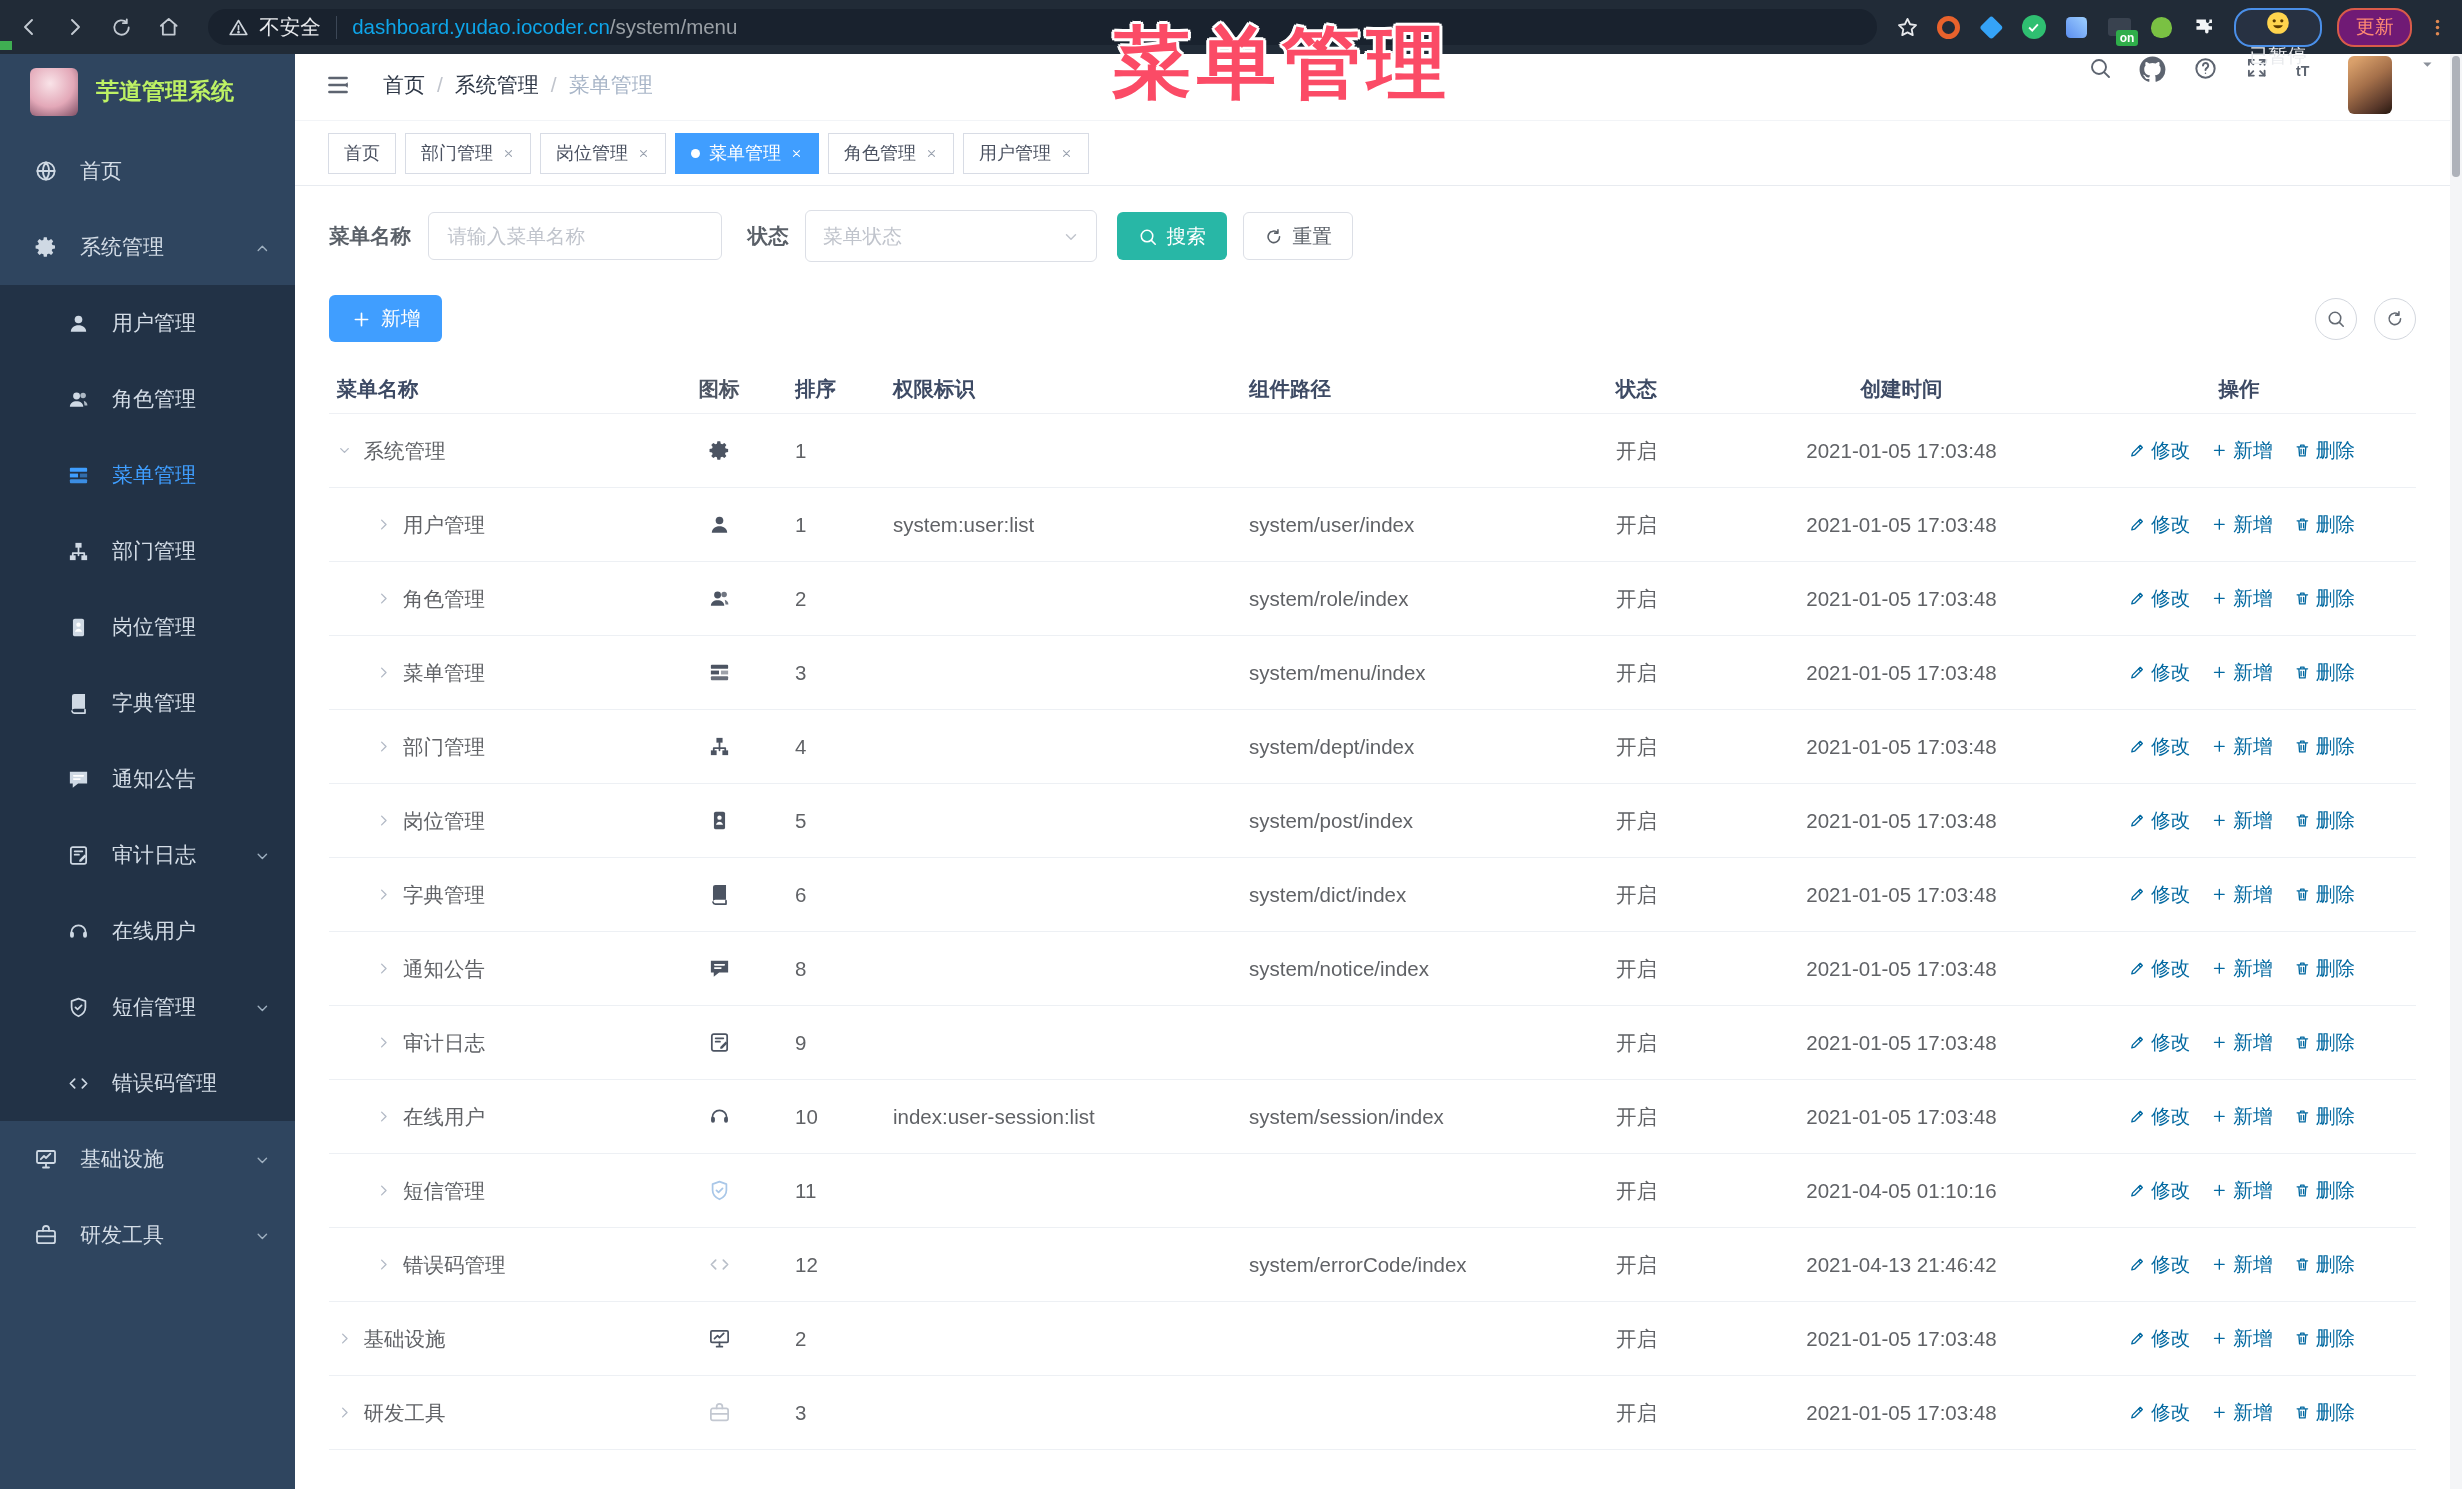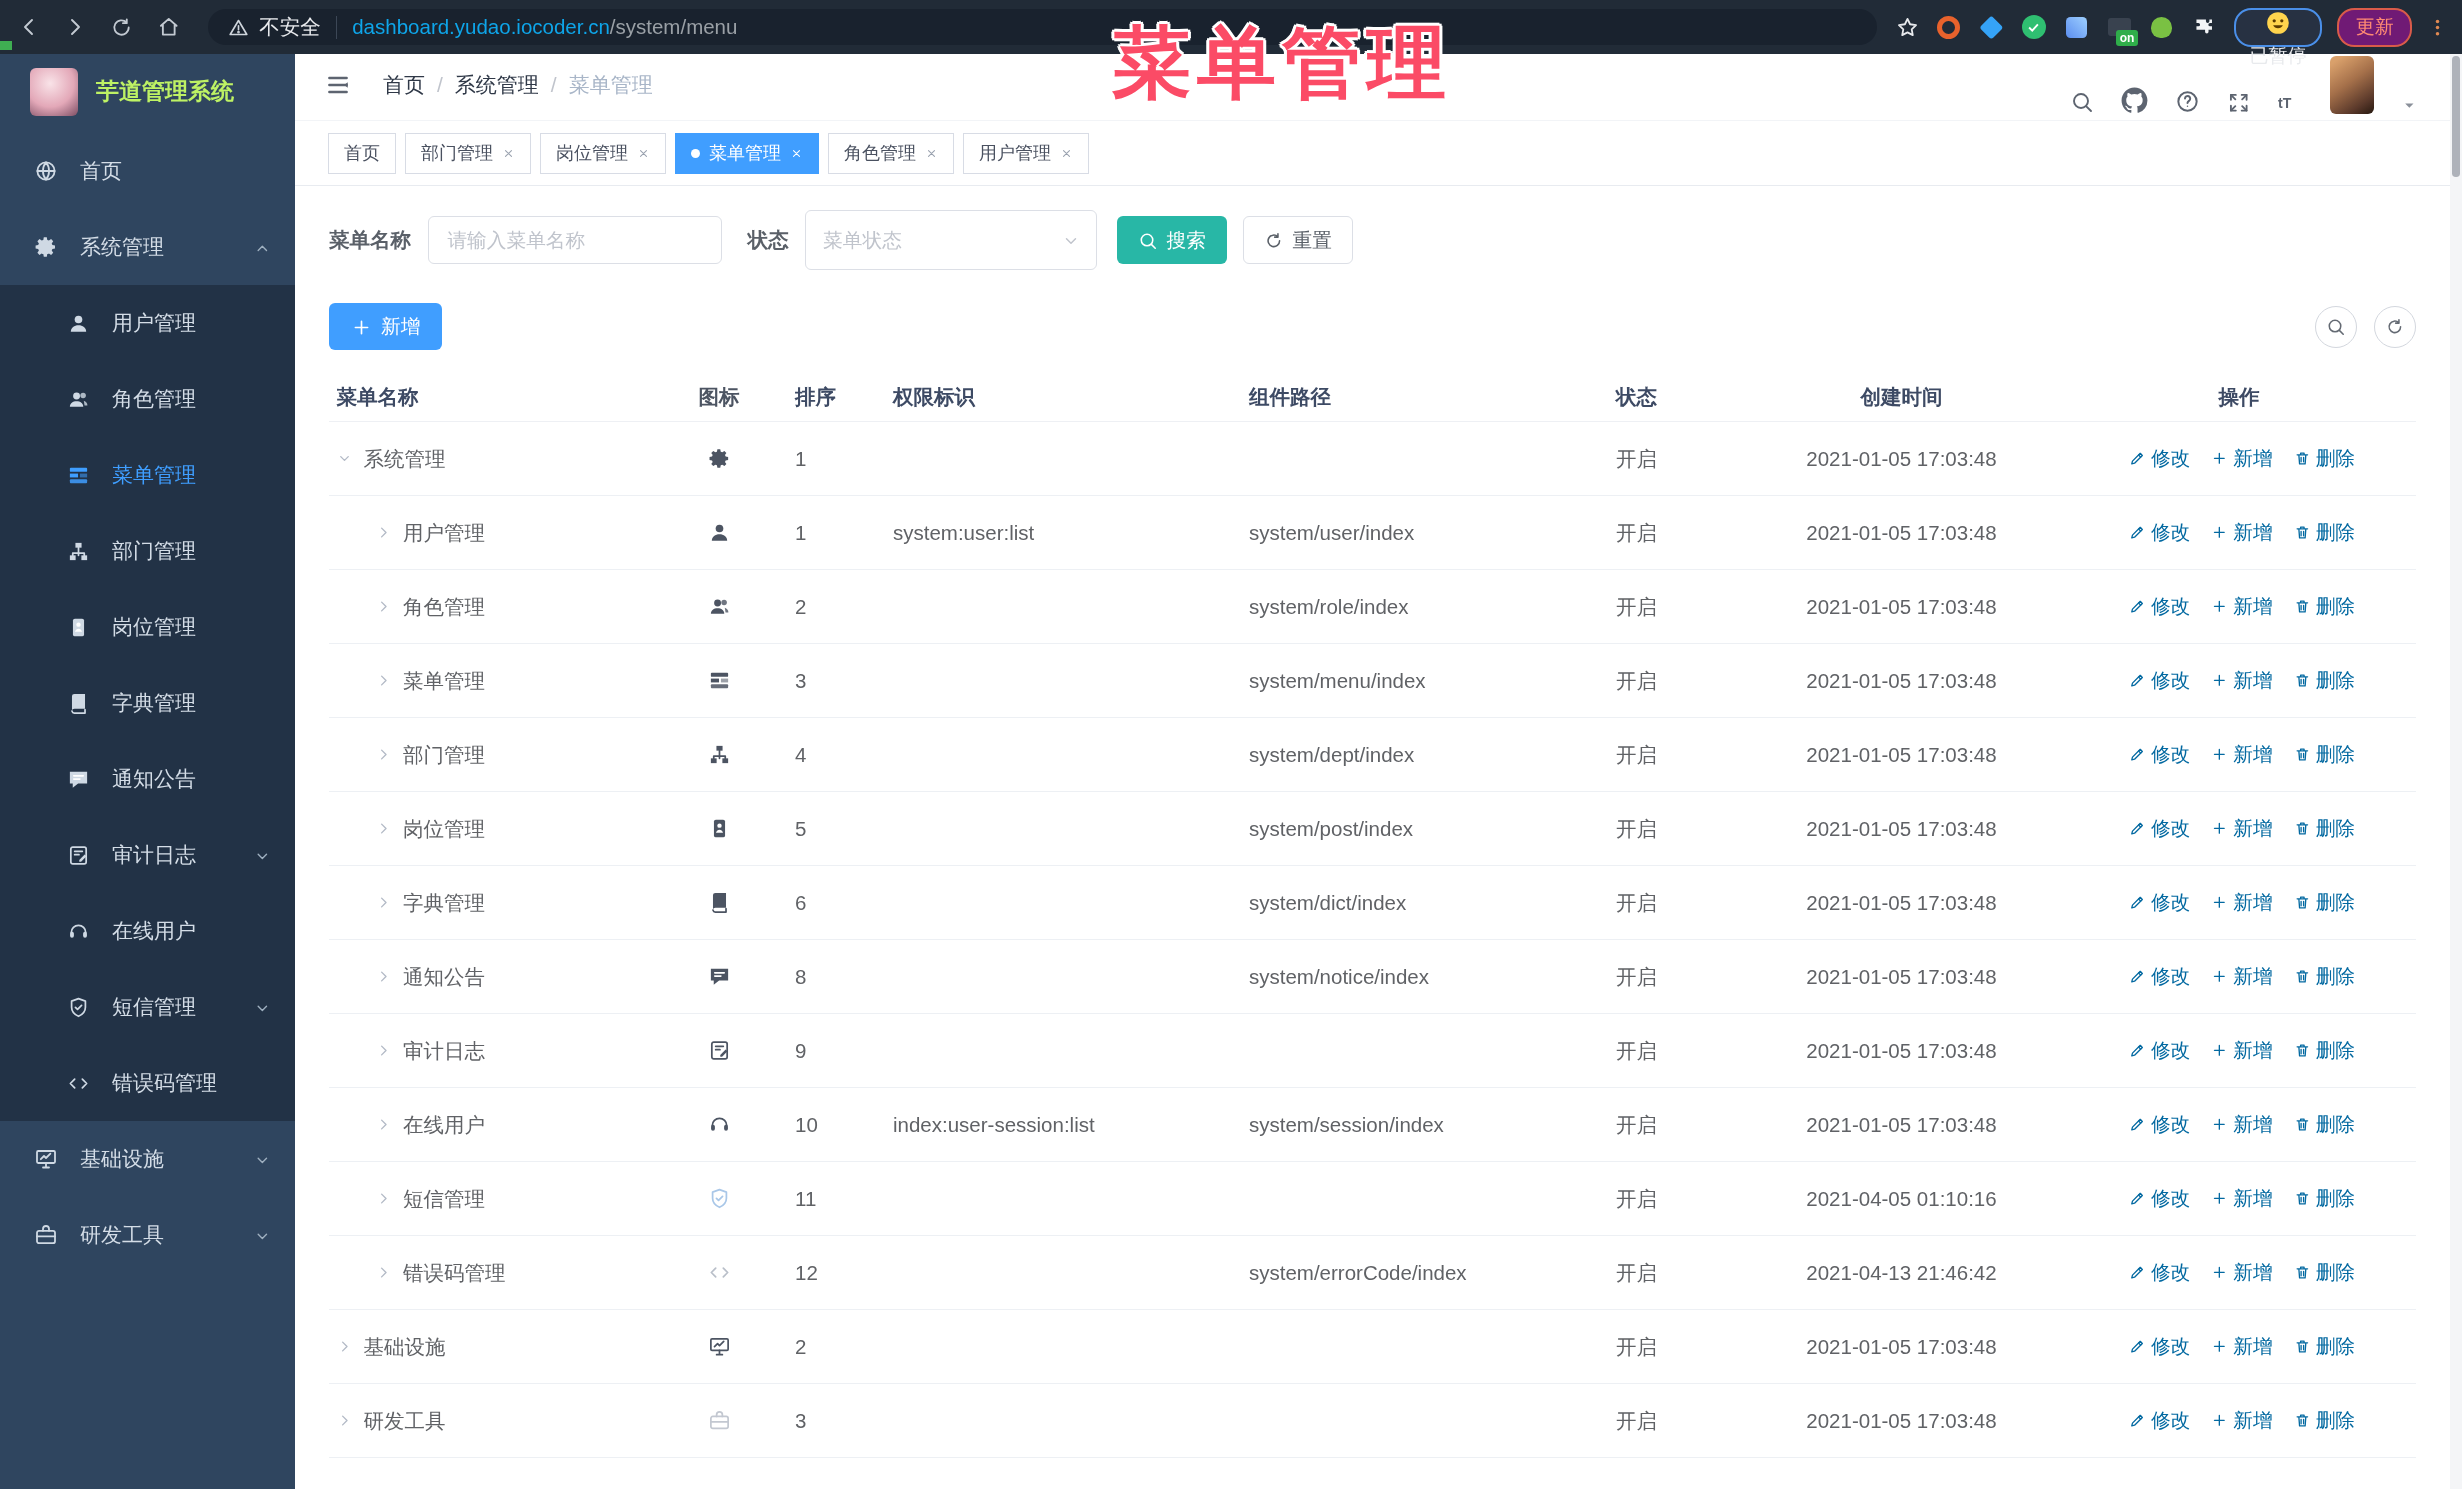--- a/index.html
+++ b/index.html
@@ -40,42 +40,42 @@
   .s-item .chev{position:absolute;right:24px;color:#9fb0c0;}
   .s-item.active{color:#3f9eff;}
   .s-item.active .s-ic{color:#3f9eff;}
 
   
   .main-header{position:absolute;left:295px;top:50px;right:0;height:71px;background:#fff;display:flex;align-items:center;border-bottom:1.5px solid #f2f4f7;box-sizing:border-box;z-index:4;}
   .hamburger{margin-left:30px;color:#2b3442;cursor:pointer;}
   .breadcrumb{display:flex;align-items:center;margin-left:32px;font-size:21px;color:#2f3847;gap:12px;}
   .breadcrumb .bsep{color:#c0c4cc;}
   .breadcrumb .bc-last{color:#a9b6c8;}
-  .header-right{margin-left:auto;display:flex;align-items:flex-end;gap:27px;padding-right:44px;color:#5d6470;}
+  .header-right{margin-left:auto;display:flex;align-items:flex-start;gap:27px;padding-right:26px;color:#5d6470;}
   .h-ic{cursor:pointer;display:flex;align-items:center;color:#5d6470;}
   .avatar{width:44px;height:58px;border-radius:6px;background:linear-gradient(145deg,#d9a06b 10%,#a5704a 45%,#59382a 80%,#26180f);cursor:pointer;}
   .avatar-caret{color:#8a909a;cursor:pointer;}
 
   
   .tabs-bar{position:absolute;left:295px;top:121px;right:0;height:65px;background:#fff;border-bottom:1.5px solid #e8ebf0;display:flex;align-items:center;padding-left:33px;gap:9px;box-sizing:border-box;z-index:3;}
   .tab{height:41px;padding:0 15px;border:1.5px solid #d8dce5;background:#fff;color:#4a5160;font-size:18px;display:flex;align-items:center;gap:9px;cursor:pointer;box-sizing:border-box;}
   .tab .dot{width:9px;height:9px;border-radius:50%;background:#fff;display:none;}
   .tab .tx{color:#9aa2af;display:flex;align-items:center;}
   .tab.active{background:#409eff;border-color:#409eff;color:#fff;}
   .tab.active .dot{display:block;}
   .tab.active .tx{color:#fff;}
 
   
   .content{position:absolute;left:295px;top:186px;right:12px;bottom:0;background:#fff;padding:24px 34px 0;box-sizing:border-box;}
   .filter-row{display:flex;align-items:center;font-size:20.5px;color:#5a6068;}
   .f-label{font-weight:700;margin-right:16.7px;}
   .f-input{width:294px;height:48px;border:1.5px solid #dcdfe6;border-radius:6px;box-sizing:border-box;display:flex;align-items:center;padding:0 16.7px;color:#c0c4cc;font-size:19.7px;background:#fff;cursor:text;}
   .f-input input{border:none;outline:none;width:100%;font-size:19.7px;color:#606266;background:transparent;font-family:inherit;}
   .f-input input::placeholder{color:#c0c4cc;}
-  .f-select{width:292px;height:60px;border:1.5px solid #dcdfe6;border-radius:6px;box-sizing:border-box;display:flex;align-items:center;justify-content:space-between;padding:0 16.7px;color:#c0c4cc;font-size:19.7px;cursor:pointer;background:#fff;}
+  .f-select{width:292px;height:52px;border:1.5px solid #dcdfe6;border-radius:6px;box-sizing:border-box;display:flex;align-items:center;justify-content:space-between;padding:0 16.7px;color:#c0c4cc;font-size:19.7px;cursor:pointer;background:#fff;}
   .f-select .sel-caret{color:#c0c4cc;}
   .gap34{width:26px;flex:none;}
   .btn{height:48px;display:inline-flex;align-items:center;justify-content:center;gap:9px;border-radius:6px;font-size:19.7px;cursor:pointer;box-sizing:border-box;border:1.5px solid transparent;padding:0 19.7px;}
   .btn-teal{background:#28b7a6;color:#fff;margin-left:19.7px;}
   .btn-plain{background:#fff;border-color:#dcdfe6;color:#5a6068;margin-left:16.7px;}
   .toolbar-row{margin-top:33px;display:flex;align-items:center;}
   .btn-primary{background:#409eff;color:#fff;height:47px;padding:0 21px;border-radius:6px;}
   .circle-btns{margin-left:auto;display:flex;gap:16.7px;}
   .circle-btn{width:42px;height:42px;border-radius:50%;border:1.5px solid #d3d7de;display:flex;align-items:center;justify-content:center;color:#646a73;background:#fff;cursor:pointer;box-sizing:border-box;}
 

